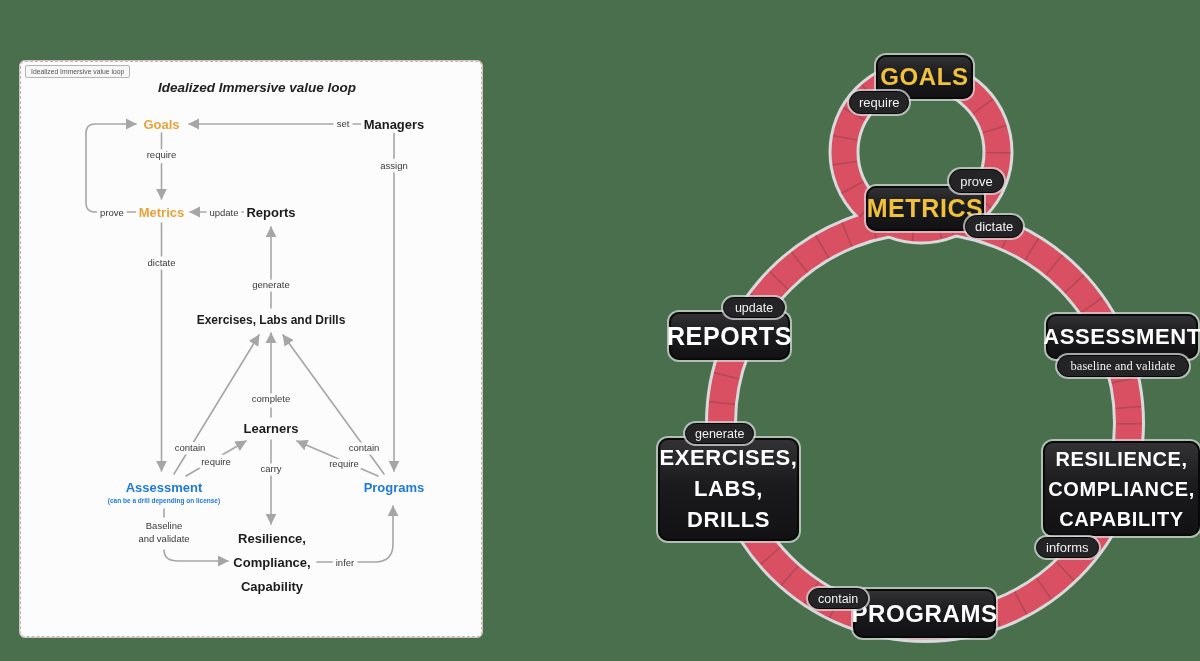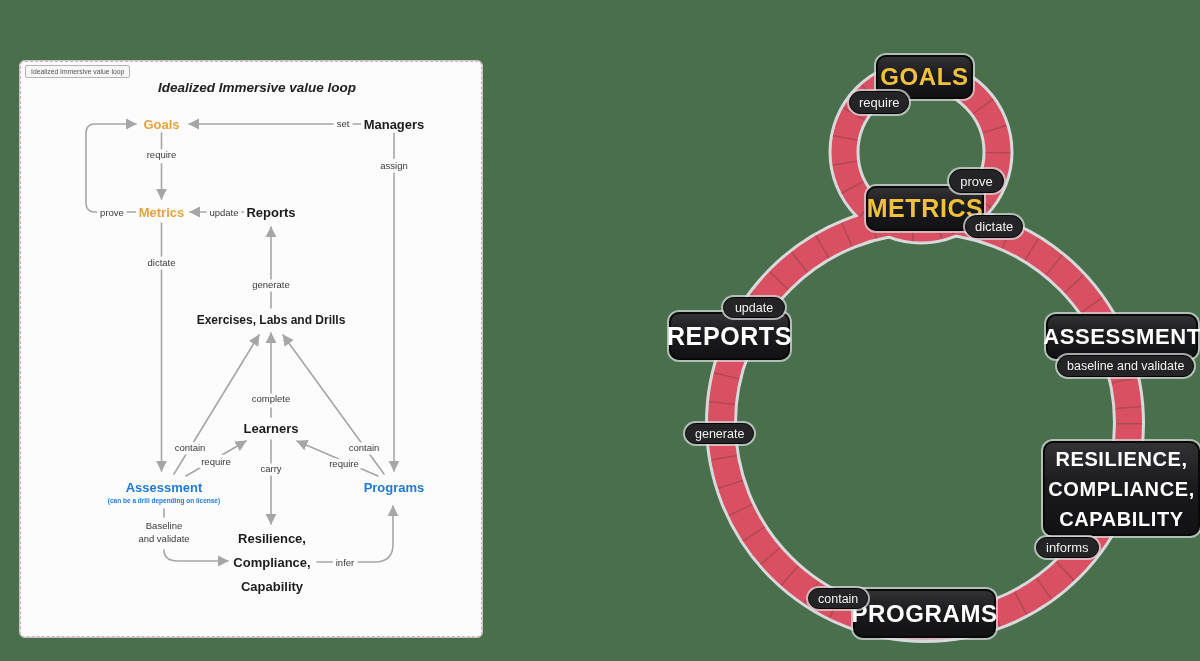--- a/index.html
+++ b/index.html
@@ -126,33 +126,38 @@
   </div>
 
   <div class="lbox" style="left:669px;top:312px;width:121px;height:48px;font-size:25px;">
     <span>REPORTS</span>
   </div>
 
   <div class="lbox" style="left:1046px;top:314px;width:152px;height:45px;font-size:22px;">
     <span>ASSESSMENT</span>
   </div>
 
+  <div class="lbox" style="left:658px;top:438px;width:141px;height:103px;font-size:22px;line-height:1.4;">
+    <span>EXERCISES,</span>
+    <span>LABS,</span>
+    <span>DRILLS</span>
+  </div>
 
   <div class="lbox" style="left:1043px;top:441px;width:157px;height:95px;font-size:20px;line-height:1.5;">
     <span>RESILIENCE,</span>
     <span>COMPLIANCE,</span>
     <span>CAPABILITY</span>
   </div>
 
   <div class="lbox" style="left:853px;top:589px;width:143px;height:49px;font-size:24px;">
     <span>PROGRAMS</span>
   </div>
 
   <div class="pill" style="left:849px;top:91px;height:23px;min-width:56px;">require</div>
   <div class="pill" style="left:949px;top:169px;height:24px;min-width:55px;">prove</div>
   <div class="pill" style="left:965px;top:215px;height:23px;min-width:56px;">dictate</div>
   <div class="pill" style="left:723px;top:297px;height:21px;min-width:62px;font-size:12.5px;">update</div>
-  <div class="pill" style="left:1057px;top:355px;height:22px;min-width:132px;font-size:12.5px;">baseline and validate</div>
+  <div class="pill" style="left:1057px;top:355px;height:22px;min-width:132px;font-size:12.5px;font-family:Liberation Serif, serif;">baseline and validate</div>
   <div class="pill" style="left:685px;top:423px;height:21px;min-width:66px;font-size:12.5px;">generate</div>
   <div class="pill" style="left:1036px;top:537px;height:21px;min-width:58px;font-size:13px;">informs</div>
   <div class="pill" style="left:808px;top:588px;height:21px;min-width:56px;font-size:12.5px;">contain</div>
 
 </div>
 
 </body></html>

